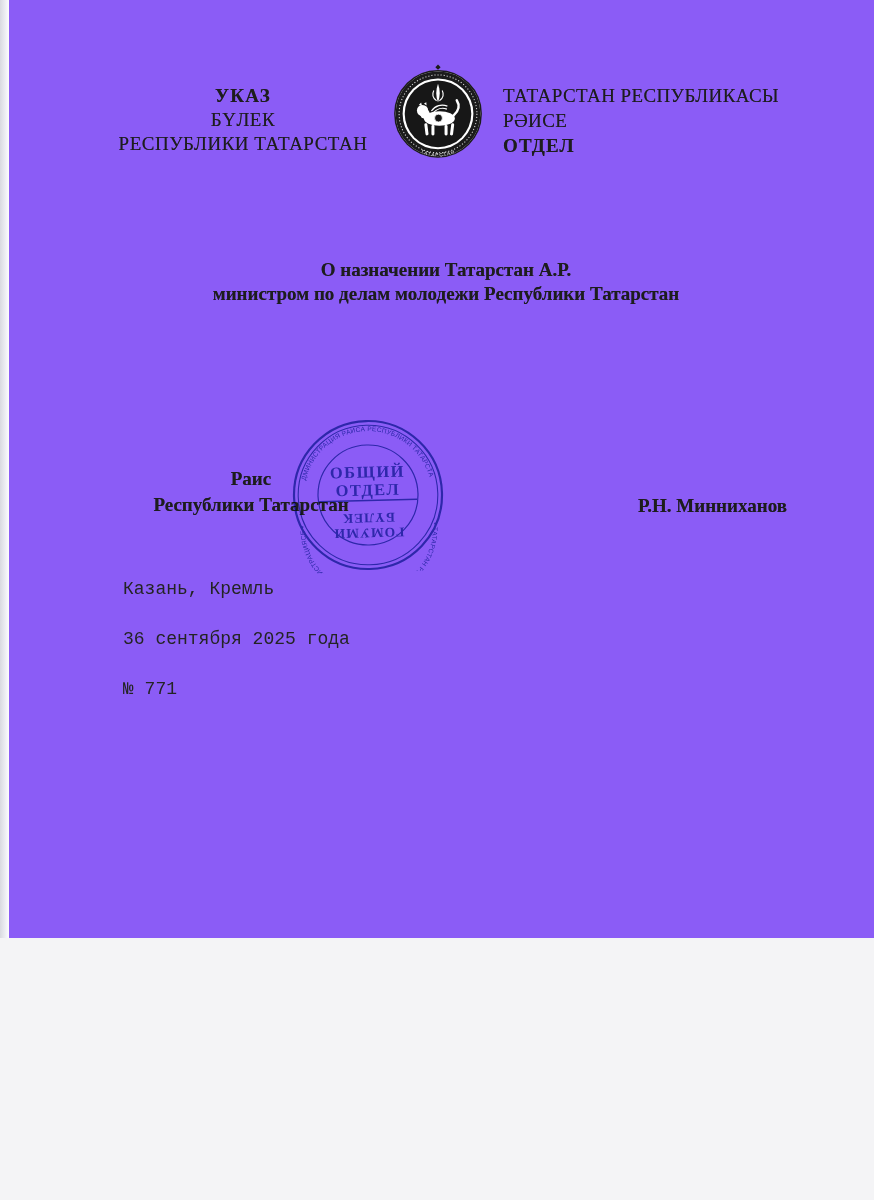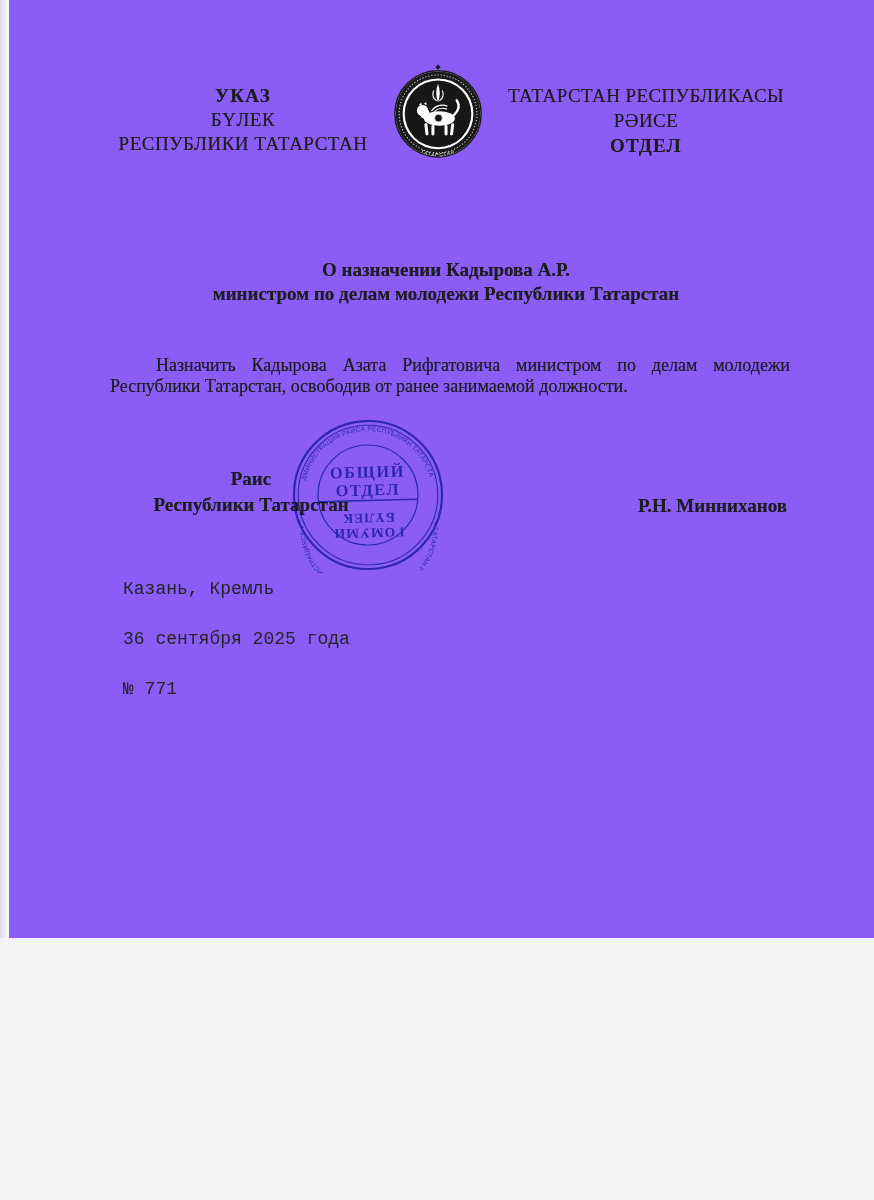--- a/index.html
+++ b/index.html
@@ -13,21 +13,21 @@
   }
   .scan-edge{
     position:absolute;left:0;top:0;bottom:0;width:9px;
     background:linear-gradient(to right,#d9dae1,#ecedf2 55%,#fdfdfe);
   }
   .soft{ text-shadow:0 0 .5px rgba(20,20,20,.55); }
 
   
   .hdr-left{position:absolute;left:112px;top:84px;width:262px;text-align:center;
     font-size:19px;line-height:24px;letter-spacing:.5px;}
-  .hdr-right{position:absolute;left:503px;top:83px;width:286px;text-align:center;
+  .hdr-right{position:absolute;left:503px;top:83px;width:286px;text-align:left;
     font-size:19px;line-height:25px;letter-spacing:.4px;}
   .hdr-bold{font-weight:bold;letter-spacing:1.2px;}
   .emblem{position:absolute;left:393px;top:63px;width:90px;height:97px;}
 
   
   .title{position:absolute;left:56px;top:258px;width:780px;text-align:center;
     font-weight:bold;font-size:19px;line-height:24px;}
 
   
   .body-par{position:absolute;left:110px;top:355px;width:680px;
@@ -101,25 +101,24 @@
     </svg>
   </div>
 
   <div class="hdr-right soft">
     <div>ТАТАРСТАН РЕСПУБЛИКАСЫ</div>
     <div>РӘИСЕ</div>
     <div class="hdr-bold">ОТДЕЛ</div>
   </div>
 
   <div class="title soft">
-    <div>О назначении Кадырова А.Р.</div>
+    <div>О назначении Татарстан А.Р.</div>
     <div>министром по делам молодежи Республики Татарстан</div>
   </div>
 
-  <div class="body-par soft">Назначить Кадырова Азата Рифгатовича министром по делам молодежи Республики Татарстан, освободив от ранее занимаемой должности.</div>
 
   <div class="sig-office soft">
     <div>Раис</div>
     <div>Республики Татарстан</div>
   </div>
   <div class="sig-name soft">Р.Н. Минниханов</div>
 
   <div class="issue">
     <div>Казань, Кремль</div>
     <div>36 сентября 2025 года</div>

